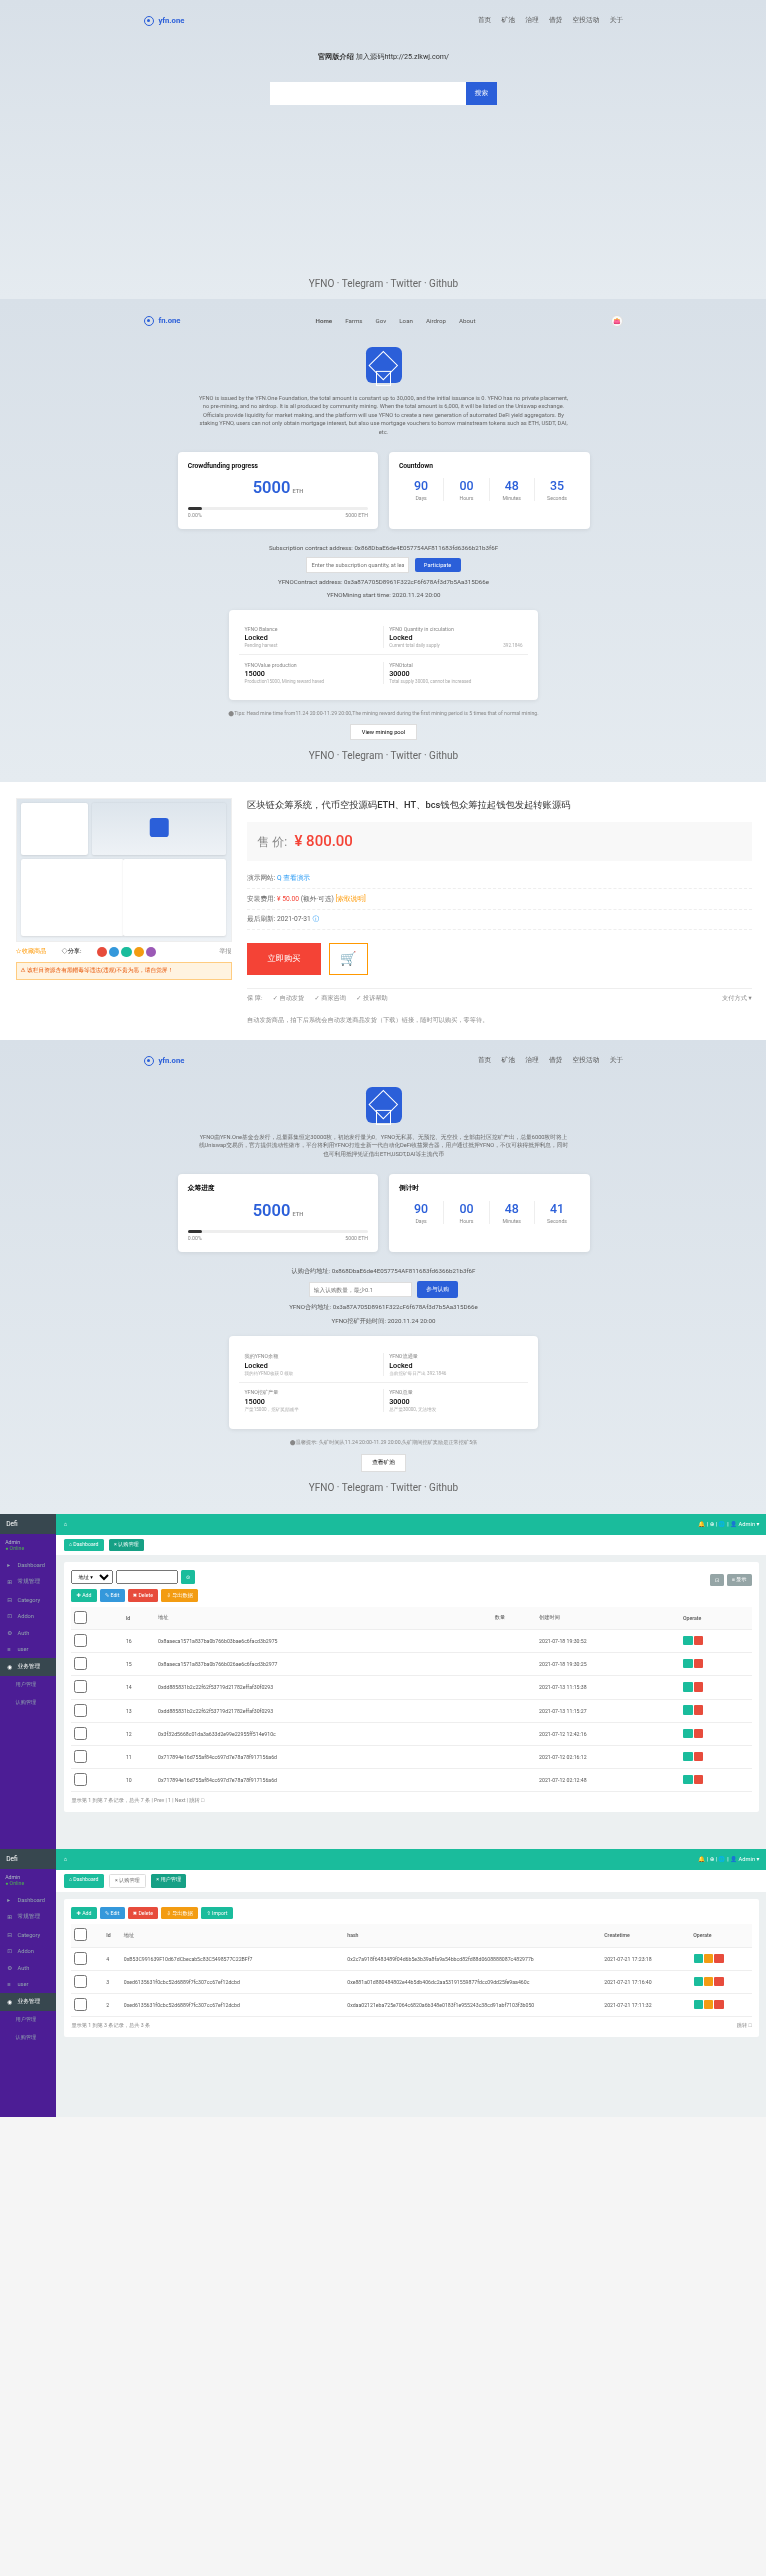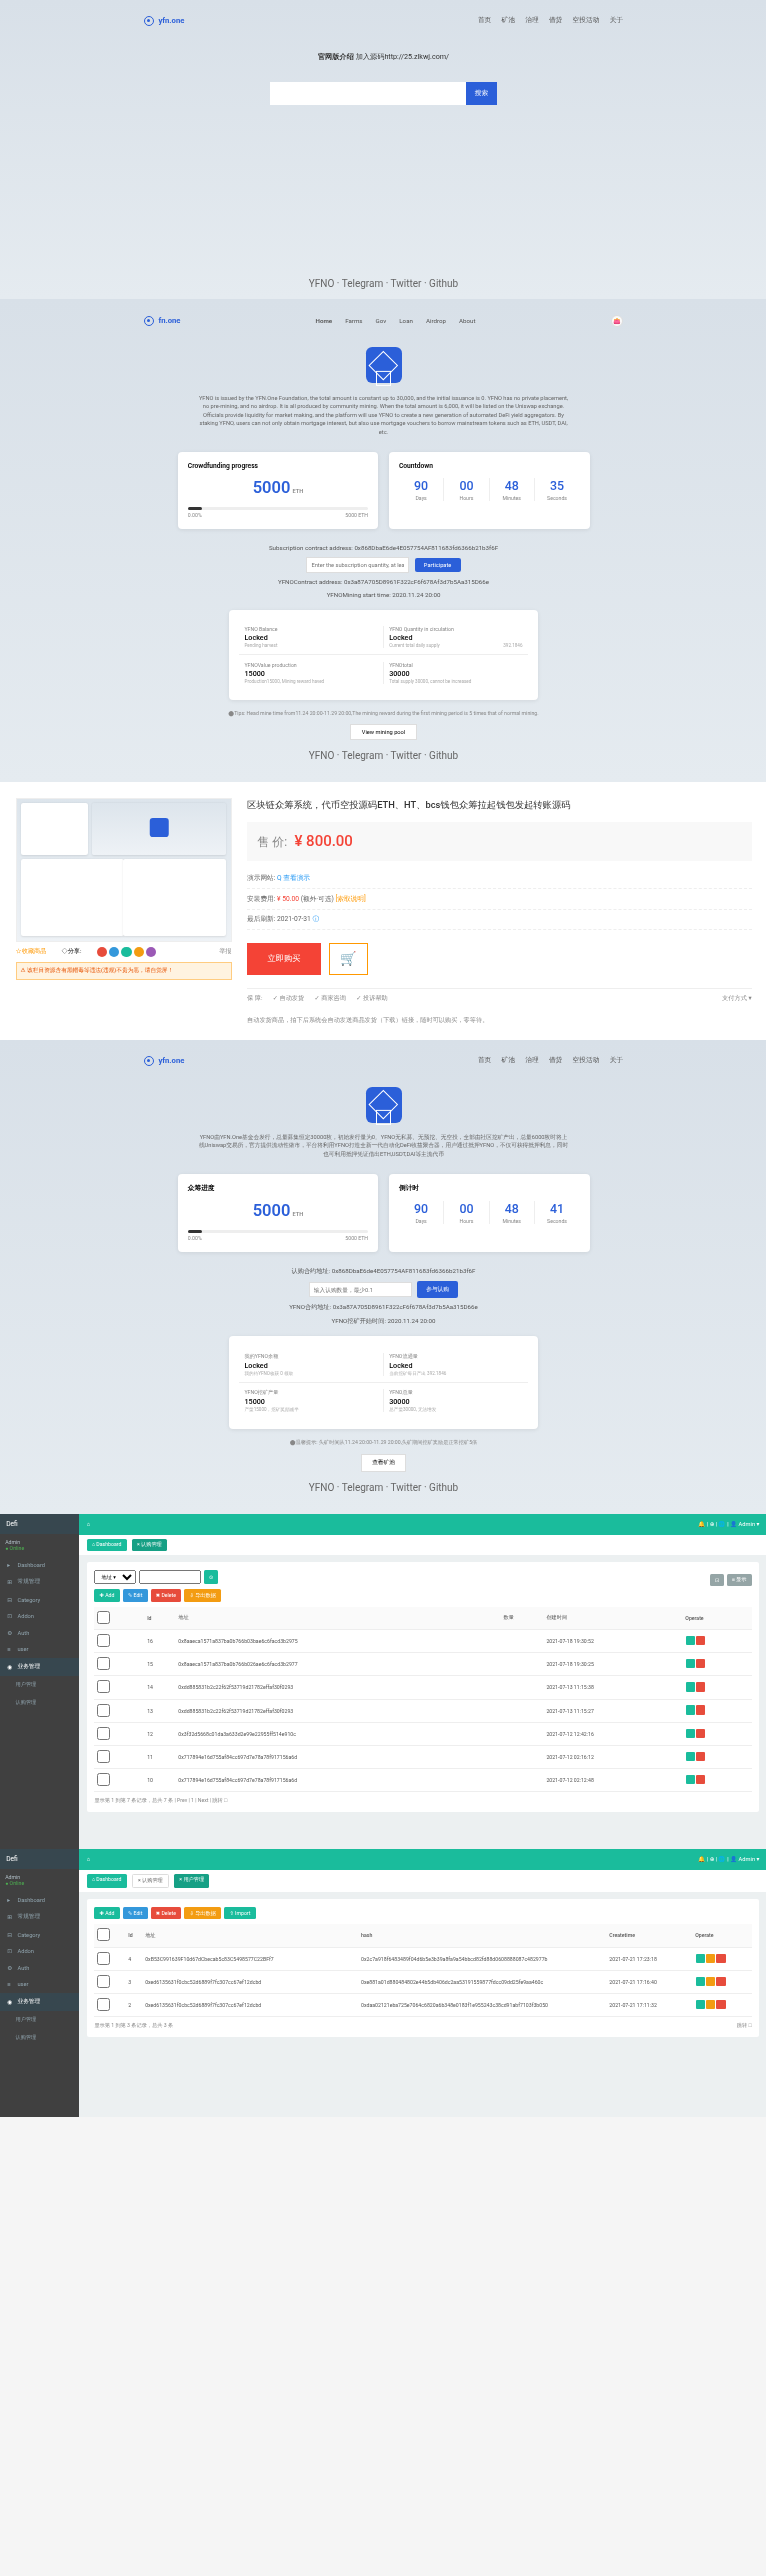--- a/index.html
+++ b/index.html
@@ -82,21 +82,21 @@
 .buy-btn{background:#f44336;color:#fff;border:none;padding:7.2px 20.6px;font-size:8.2px;cursor:pointer}
 .cart-btn{border:0.5px solid #ff9800;background:#fff;padding:7.2px 10.3px;cursor:pointer;color:#ff9800}
 .guarantee{font-size:6.2px;color:#888;padding:5.2px 0;border-top:0.5px solid #eee;display:flex;justify-content:space-between}
 .guarantee-items{display:flex;gap:10.3px}
 .ship-note{font-size:6.2px;color:#888;margin-top:7.7px}
 
 
 
 
 .admin{background:#1e3a3a;display:flex;min-height:335px}
-.sidebar{width:79px;background:#404040;color:#90a4ae;font-size:5.7px}
+.sidebar{width:56px;background:#4c1d95;color:#90a4ae;font-size:5.7px}
 .sb-header{padding:6.2px;background:#37474f;color:#fff;font-size:6.7px}
 .sb-user{padding:5.2px;font-size:5.2px;color:#b0bec5}
 .sb-item{padding:5.2px 7.2px;display:flex;align-items:center;gap:4.1px;cursor:pointer}
 .sb-item.active{background:#37474f;color:#fff}
 .sb-icon{width:6.2px;height:6.2px;display:inline-block}
 .admin-main{flex:1;background:#ecf0f1}
 .admin-topbar{background:#1abc9c;height:21.6px;display:flex;align-items:center;justify-content:space-between;padding:0 7.7px;color:#fff;font-size:5.7px}
 .crumb{background:#fff;padding:4.1px 7.7px;font-size:5.7px;color:#666;display:flex;gap:5.2px}
 .crumb-tab{padding:2.1px 5.2px;background:#1abc9c;color:#fff;border-radius:1.5px;font-size:5.2px}
 .crumb-tab.closable{background:#16a085}

